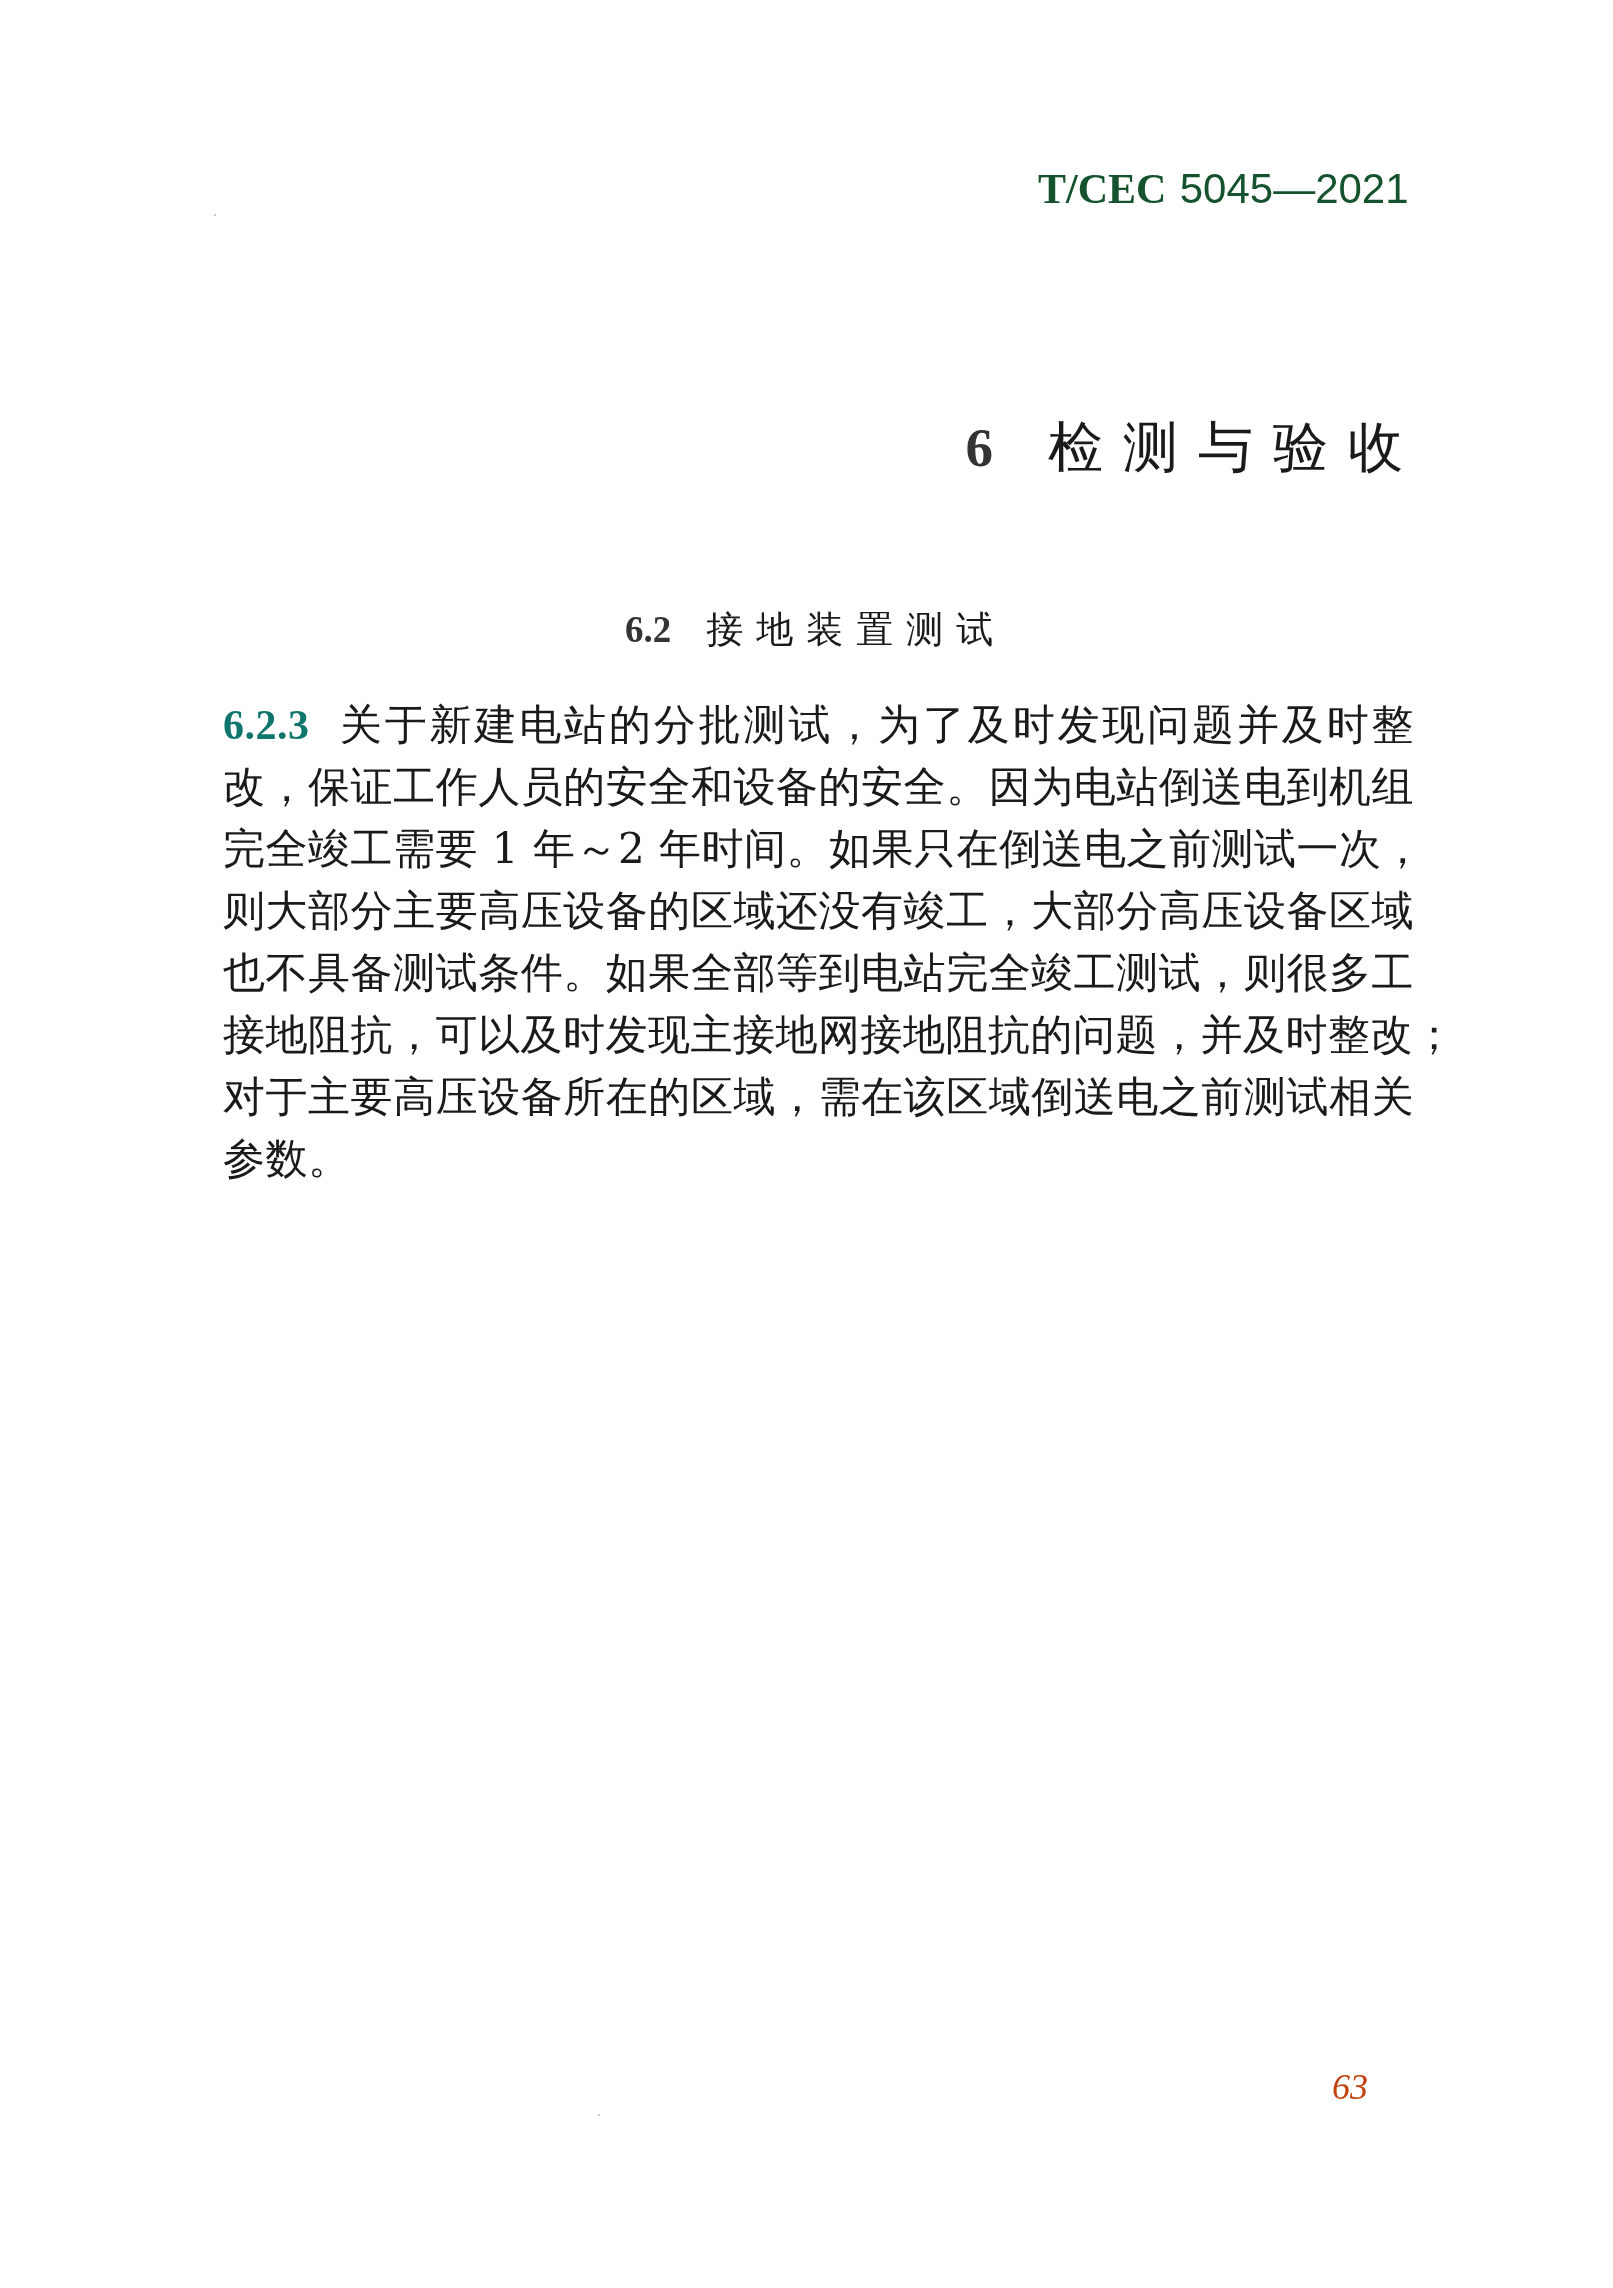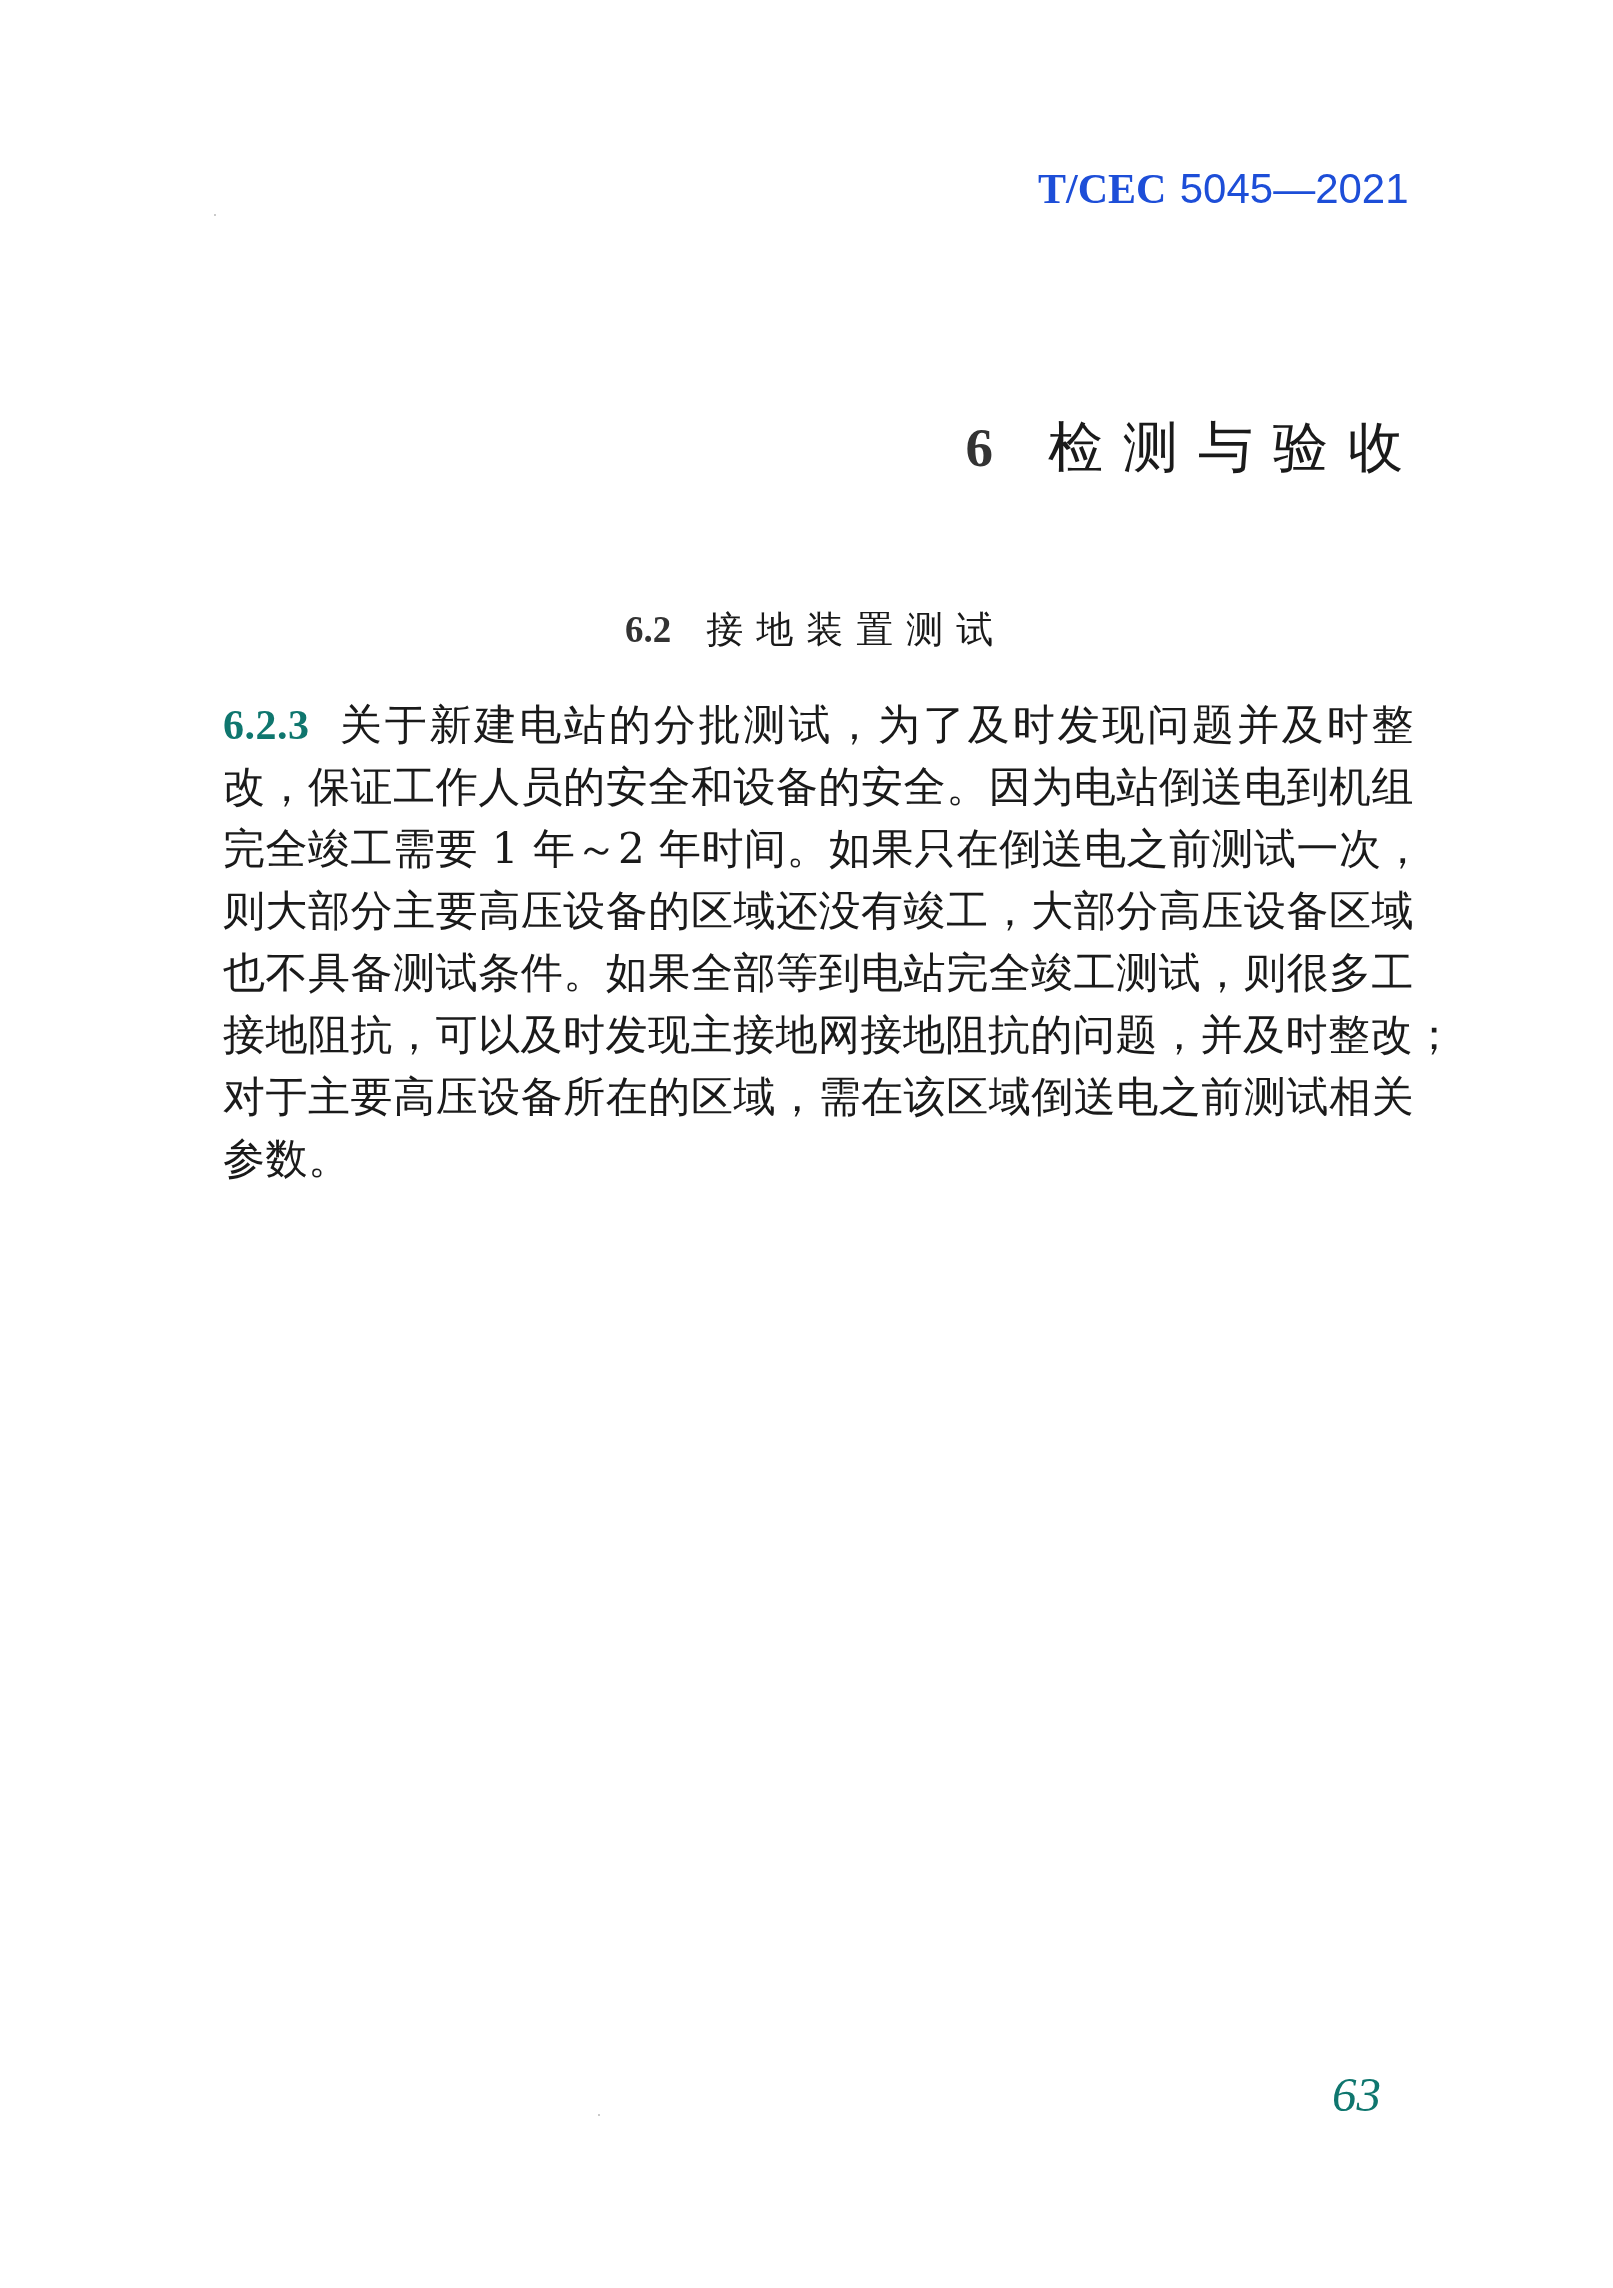--- a/index.html
+++ b/index.html
@@ -15,21 +15,21 @@
       color: #1a1a1a;
       font-family: "DejaVu Serif", "Liberation Serif", serif;
     }
     .header-code {
       position: absolute;
       top: 164px;
       left: 1038px;
       font-size: 42px;
       letter-spacing: 0px;
       white-space: nowrap;
-      color: #1d4ed8;
+      color: #14532d;
     }
     .header-code .org {
       font-family: "Liberation Serif", serif;
       font-weight: bold;
     }
     .header-code .num {
       font-family: "Liberation Sans", sans-serif;
     }
     .chapter-title {
       position: absolute;
@@ -92,22 +92,22 @@
       font-weight: bold;
       margin-right: 28px;
       color: #0f766e;
     }
     .page-number {
       position: absolute;
       top: 2066px;
       left: 1332px;
       font-family: "Liberation Serif", serif;
       font-style: italic;
-      font-size: 49px;
-      color: #0f766e;
+      font-size: 36px;
+      color: #c2410c;
     }
     .speck {
       position: absolute;
       width: 1.8px;
       height: 1.8px;
       background: #bbb;
       border-radius: 0.9px;
     }
   </style>
 </head>

